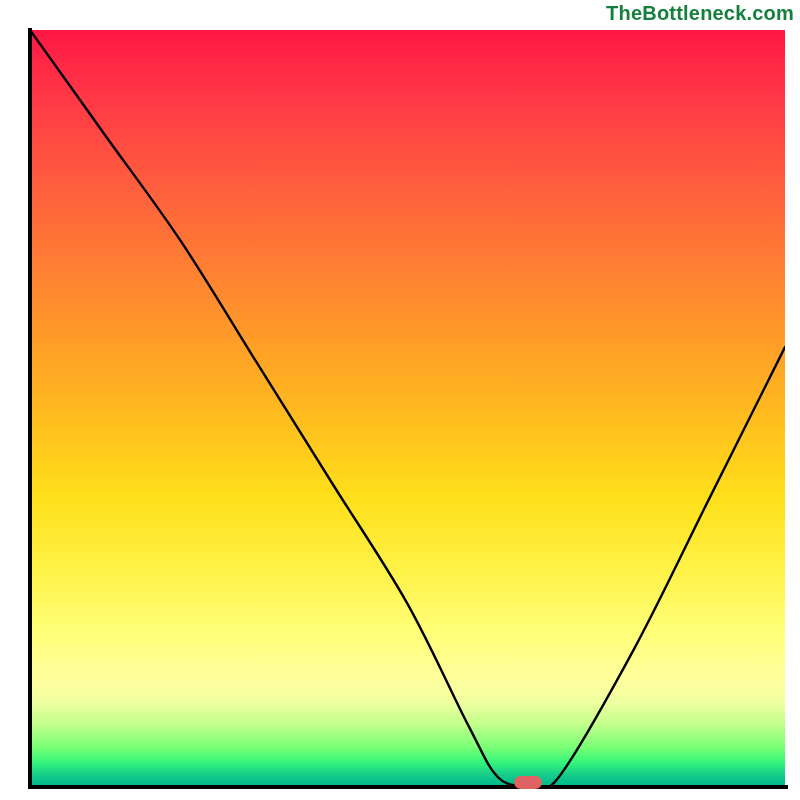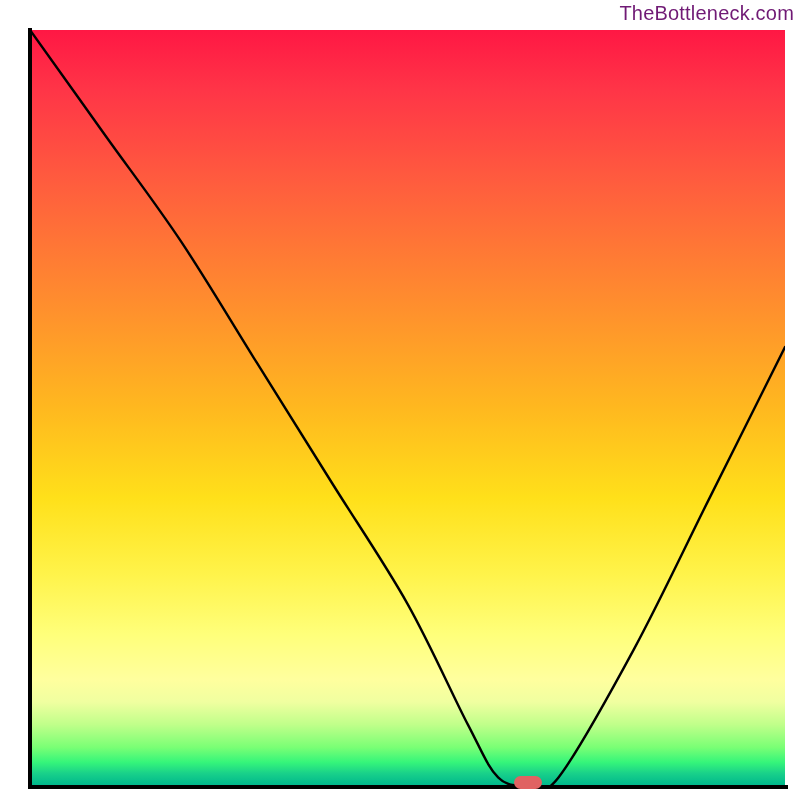--- a/index.html
+++ b/index.html
@@ -15,22 +15,22 @@
     position: relative;
     width: 800px;
     height: 800px;
     box-sizing: border-box;
   }
   .attribution {
     position: absolute;
     top: 2px;
     right: 6px;
     font-size: 20px;
-    font-weight: 400;
-    color: #701a75;
+    font-weight: 700;
+    color: #15803d;
     letter-spacing: 0.2px;
     z-index: 10;
   }
   .plot-bg {
     position: absolute;
     left: 30px;
     top: 30px;
     width: 755px;
     height: 755px;
     background: linear-gradient(

